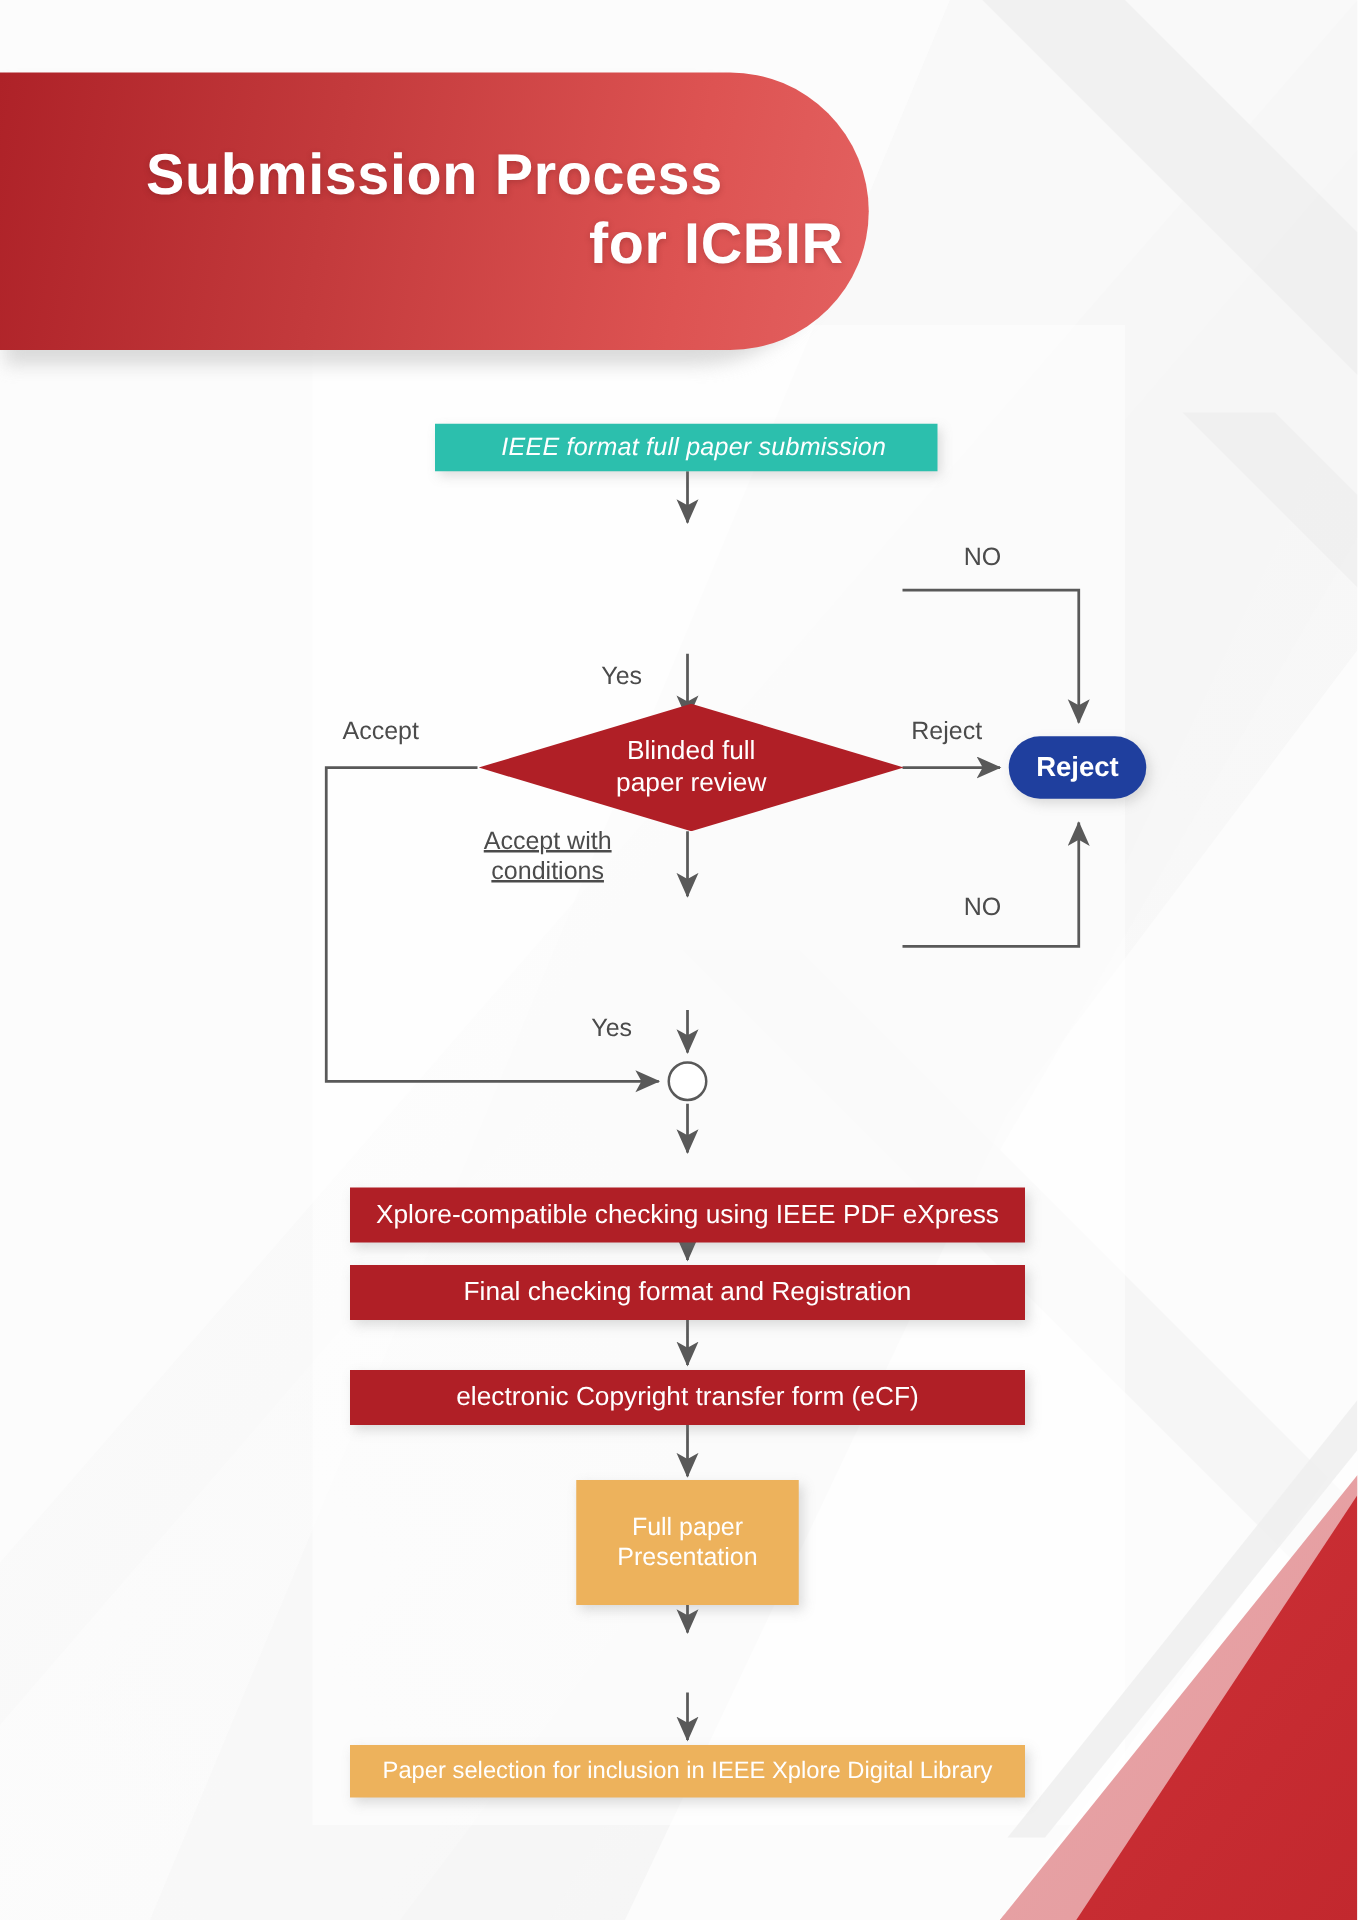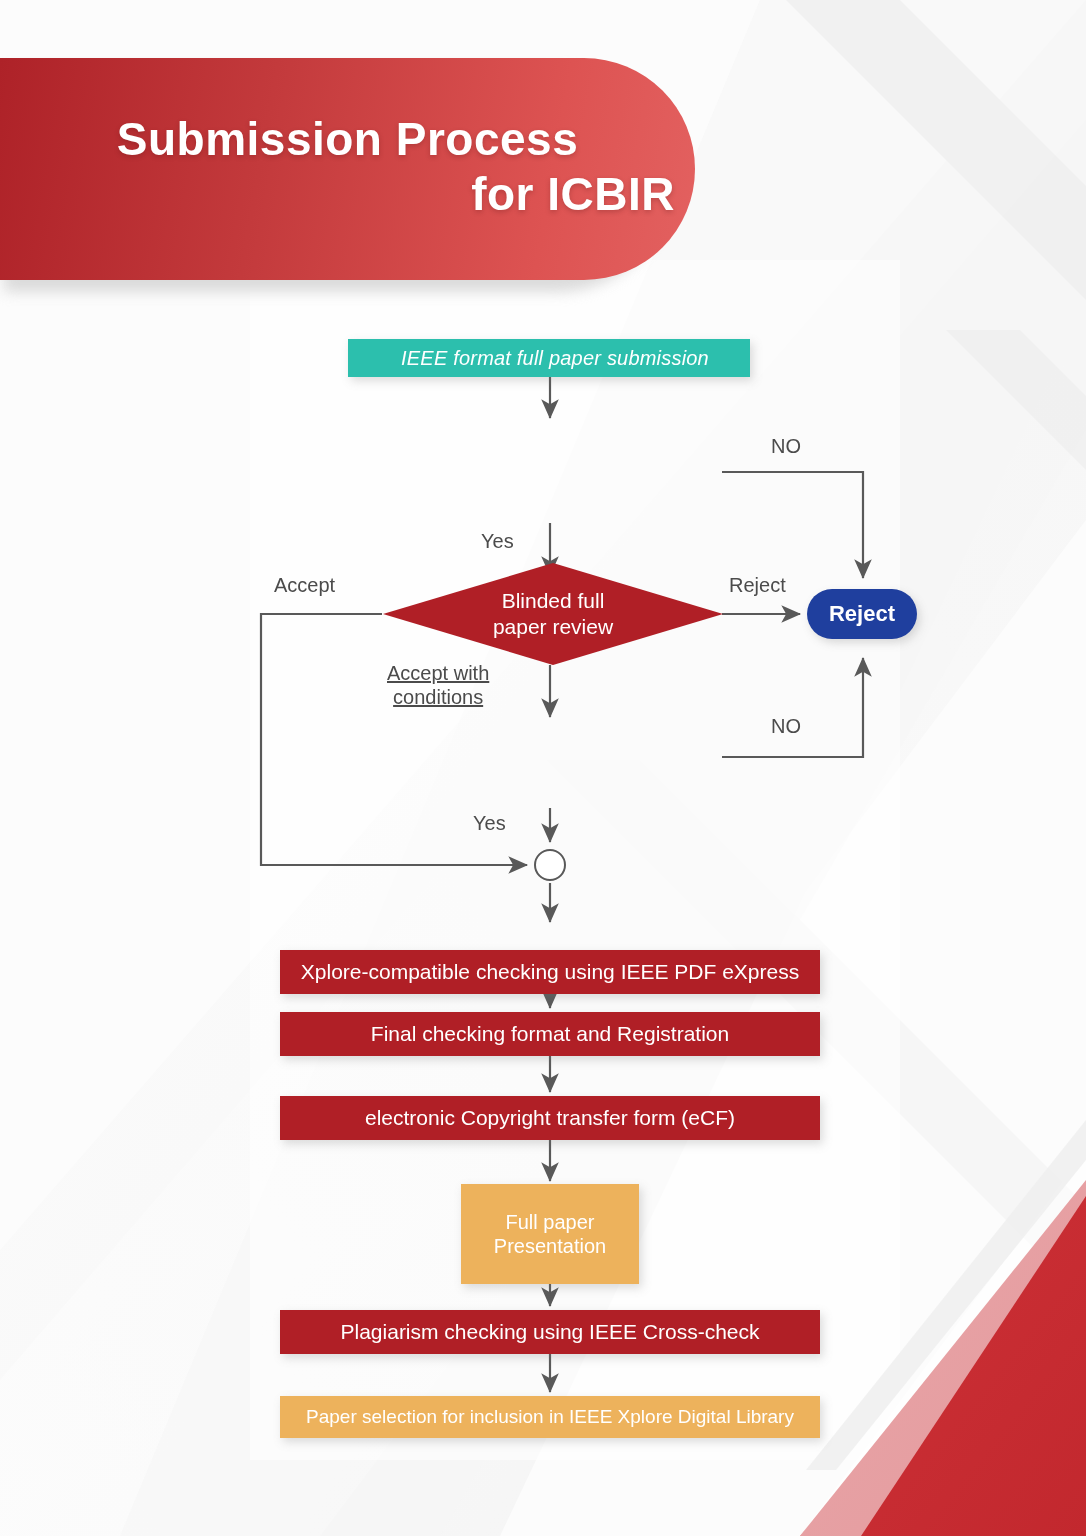--- a/index.html
+++ b/index.html
@@ -257,23 +257,20 @@
 
   <div class="node proc-box node-shadow" style="left:280px; top:1096px; width:540px; height:44px;">
     <span>electronic Copyright transfer form (eCF)</span>
   </div>
 
   <div class="node orange-box node-shadow" style="left:461px; top:1184px; width:178px; height:100px; white-space:pre-line;">
     <span style="white-space:pre-line;">Full paper
 Presentation</span>
   </div>
 
-  <div class="node proc-box node-shadow" style="left:280px; top:1310px; width:540px; height:44px;">
-    <span>Plagiarism checking using IEEE Cross-check</span>
-  </div>
 
   <div class="node orange-box orange-box-sm node-shadow" style="left:280px; top:1396px; width:540px; height:42px;">
     <span>Paper selection for inclusion in IEEE Xplore Digital Library</span>
   </div>
 
   <div class="edge-label" style="left:771px; top:435px;">NO</div>
 
   <div class="edge-label" style="left:481px; top:530px;">Yes</div>
 
   <div class="edge-label" style="left:729px; top:574px;">Reject</div>

